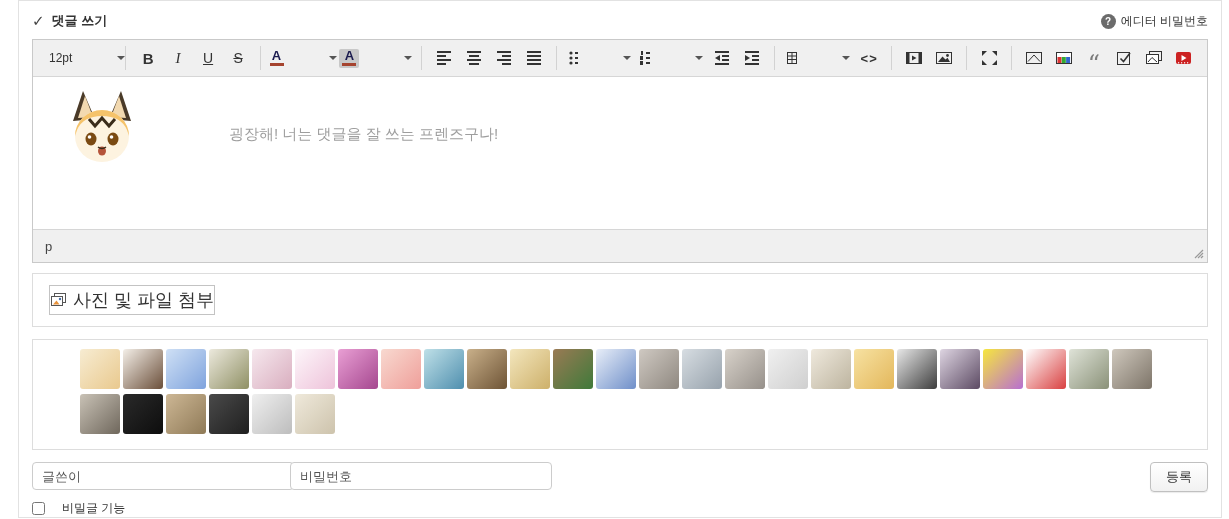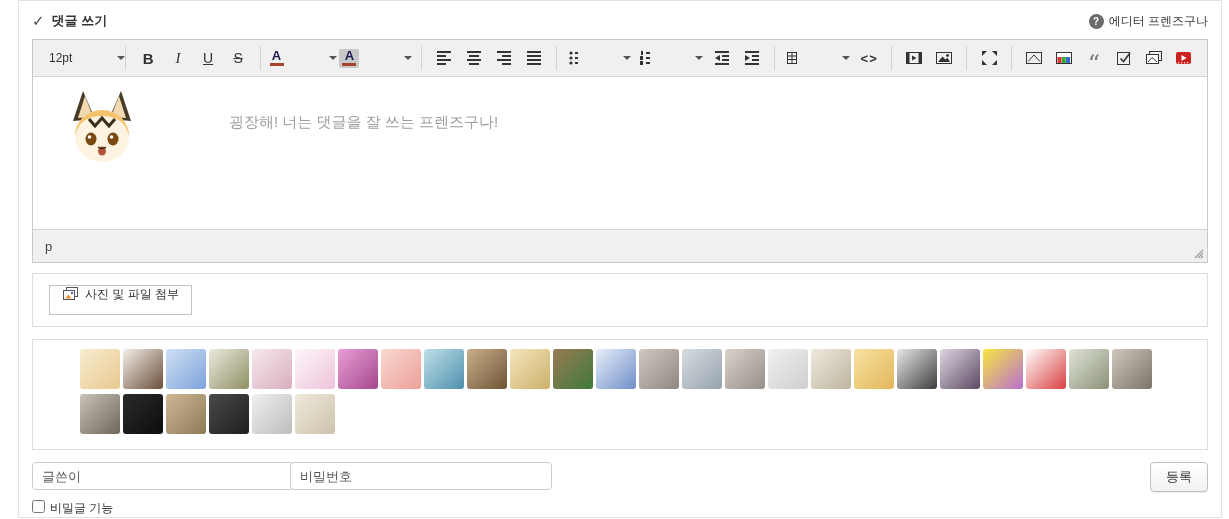--- a/index.html
+++ b/index.html
@@ -33,68 +33,68 @@
   .acolor{display:flex;flex-direction:column;align-items:center;line-height:11px;font-size:13px;
           font-weight:bold;color:#1a1a4e;}
   .abar{width:14px;height:3px;background:#a5432e;margin-top:2px;}
   .a-hi{background:#c8c8c8;padding:1px 3px 2px 3px;border-radius:2px;}
   .quote-g{font-family:"DejaVu Serif","Liberation Serif",serif;font-size:24px;color:#7a7a7a;
            line-height:8px;padding-top:12px;}
   .codetxt{font-size:13px;font-weight:bold;letter-spacing:1px;color:#333;}
 
   .content{height:152px;background:#fff;position:relative;}
   .avatar{position:absolute;left:36px;top:12px;}
-  .ph-text{position:absolute;left:196px;top:36px;font-size:15px;color:#9e9e9e;}
+  .ph-text{position:absolute;left:196px;top:48px;font-size:15px;color:#9e9e9e;}
   .sbar{background:#f0f0f0;border-top:1px solid #d6d6d6;height:32px;display:flex;
         align-items:center;padding:0 12px;font-size:13px;color:#444;position:relative;}
   .grip{position:absolute;right:3px;bottom:3px;cursor:nwse-resize;}
 
   
   .attach{margin-top:10px;border:1px solid #ddd;height:54px;box-sizing:border-box;
           display:flex;align-items:center;padding:0 16px;}
-  .attach-btn{border:1px solid #c3c3c3;background:#fff;height:28px;display:flex;
-              gap:6px;padding:0 12px;font-size:12px;color:#333;cursor:pointer;}
+  .attach-btn{border:1px solid #c3c3c3;background:#fff;height:28px;display:flex;align-items:center;
+              gap:6px;padding:0 0;font-size:18px;color:#333;cursor:pointer;}
   .attach-hint{margin-left:14px;font-size:12.5px;color:#333;}
 
   
   .emobox{margin-top:12px;border:1px solid #ddd;box-sizing:border-box;min-height:106px;
           padding:9px 46px 10px 47px;}
   .emogrid{display:flex;flex-wrap:wrap;}
   .emo{width:40px;height:40px;border-radius:3px;margin:0 3px 5px 0;cursor:pointer;}
 
   
   .frm{margin-top:12px;position:relative;height:30px;}
   .inp{position:absolute;top:0;height:28px;width:262px;box-sizing:border-box;border:1px solid #ccc;
        border-radius:4px;padding:0 9px;font-size:13px;color:#333;
        font-family:"Liberation Sans","DejaVu Sans",sans-serif;}
   .inp::placeholder{color:#555;opacity:1;}
   .inp-author{left:0;}
   .inp-pass{left:258px;}
   .submit{position:absolute;right:0;top:0;height:30px;min-width:58px;border:1px solid #c0c0c0;
           border-radius:4px;background:linear-gradient(#ffffff,#f1f1f1);font-size:13px;color:#333;
           cursor:pointer;box-shadow:0 1px 1px rgba(0,0,0,.08);
           font-family:"Liberation Sans","DejaVu Sans",sans-serif;}
-  .secret{margin-top:8px;display:flex;gap:5px;font-size:12px;color:#333;}
+  .secret{margin-top:8px;display:flex;align-items:center;gap:17px;font-size:12px;color:#333;}
   .secret input{width:13px;height:13px;margin:0;}
   svg{display:block;}
 </style>
 </head>
 <body>
 
 <div class="screen">
   <div class="panel">
 
     <div class="hdr">
       <div class="hdr-left">
         <span class="check">✓</span>
         <span>댓글 쓰기</span>
       </div>
       <div class="hdr-right">
         <span class="qicon">?</span>
-        <span>에디터 프렌즈구나</span>
+        <span>에디터 비밀번호</span>
       </div>
     </div>
 
     <div class="editor">
       <div class="tbar">
 
         <div class="tb-btn fontsel">
           <span>12pt</span>
           <span class="caret"></span>
         </div>

